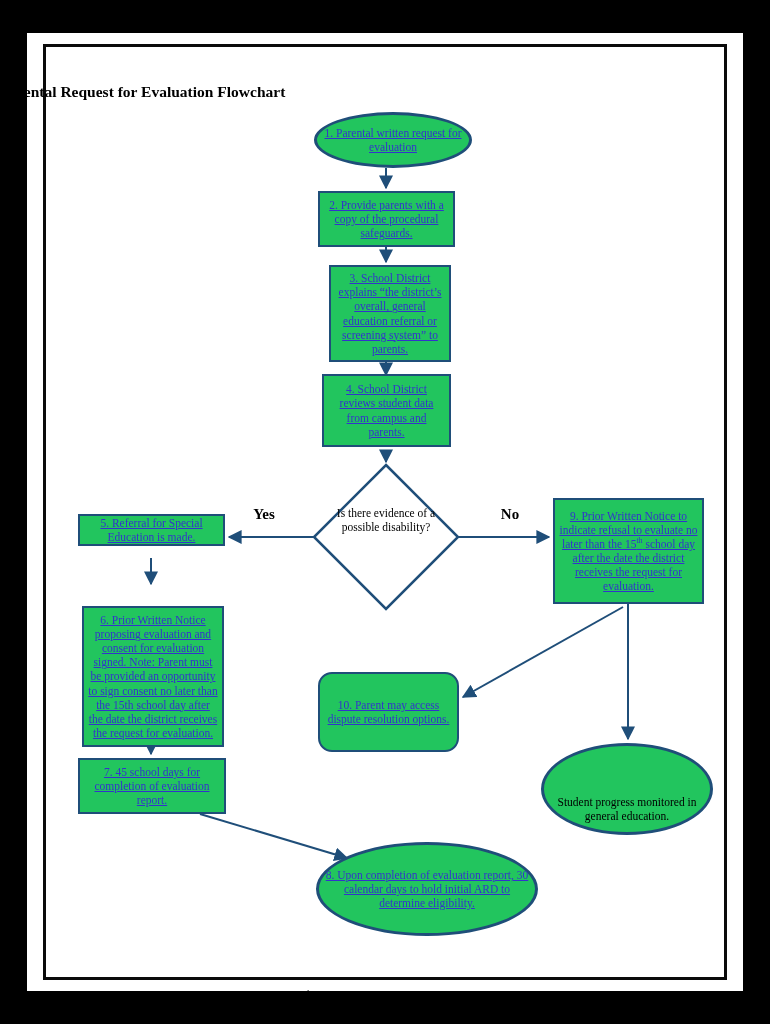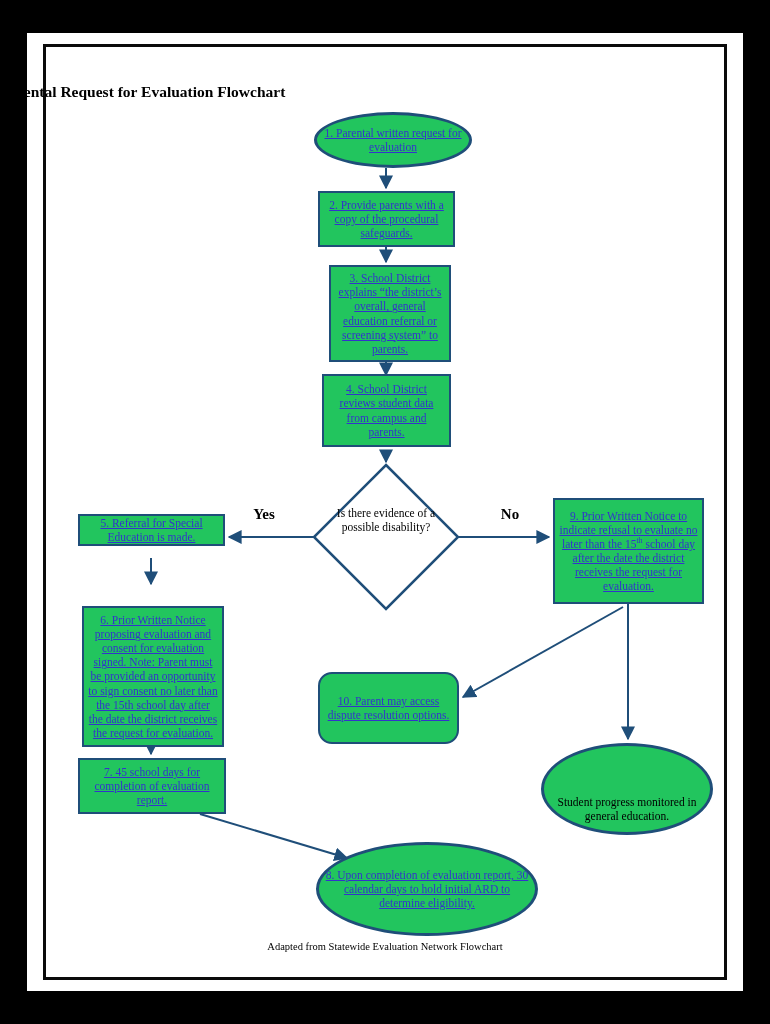--- a/index.html
+++ b/index.html
@@ -24,33 +24,33 @@
   .rounded{border-radius:14px;border-width:2.5px;}
   .link-text{color:var(--link,#3333CC);text-decoration:underline;}
   .plain-text{color:#000;margin-top:40px;}
   .decision-text{
     position:absolute;left:326px;top:506px;width:120px;text-align:center;
     font-size:11.5px;line-height:1.25;background:transparent;
   }
   .branch-label{position:absolute;font-weight:bold;font-size:15px;text-align:center;}
   .label-yes{left:234px;top:506px;width:60px;}
   .label-no{left:488px;top:506px;width:44px;}
-  .footer{position:absolute;top:940px;left:0;width:100%;text-align:center;
+  .footer{position:absolute;top:988px;left:0;width:100%;text-align:center;
     font-size:10.5px;line-height:1.35;}
   
   .n1{left:314px;top:112px;width:158px;height:56px;}
   .n2{left:318px;top:191px;width:137px;height:56px;}
   .n3{left:329px;top:265px;width:122px;height:97px;}
   .n4{left:322px;top:374px;width:129px;height:73px;}
   .n5{left:78px;top:514px;width:147px;height:32px;}
   .n6{left:82px;top:588px;width:142px;height:141px;margin-top:18px;}
   .n7{left:78px;top:758px;width:148px;height:56px;}
   .n8{left:316px;top:842px;width:222px;height:94px;}
   .n9{left:553px;top:498px;width:151px;height:106px;}
-  .n10{left:318px;top:672px;width:141px;height:72px;}
+  .n10{left:318px;top:672px;width:141px;height:80px;}
   .n11{left:541px;top:743px;width:172px;height:92px;border-width:3px;}
   sup{font-size:8px;line-height:0;}
 </style>
 </head>
 <body>
 
 <div class="sheet">
   <div class="frame"></div>
 </div>
 

